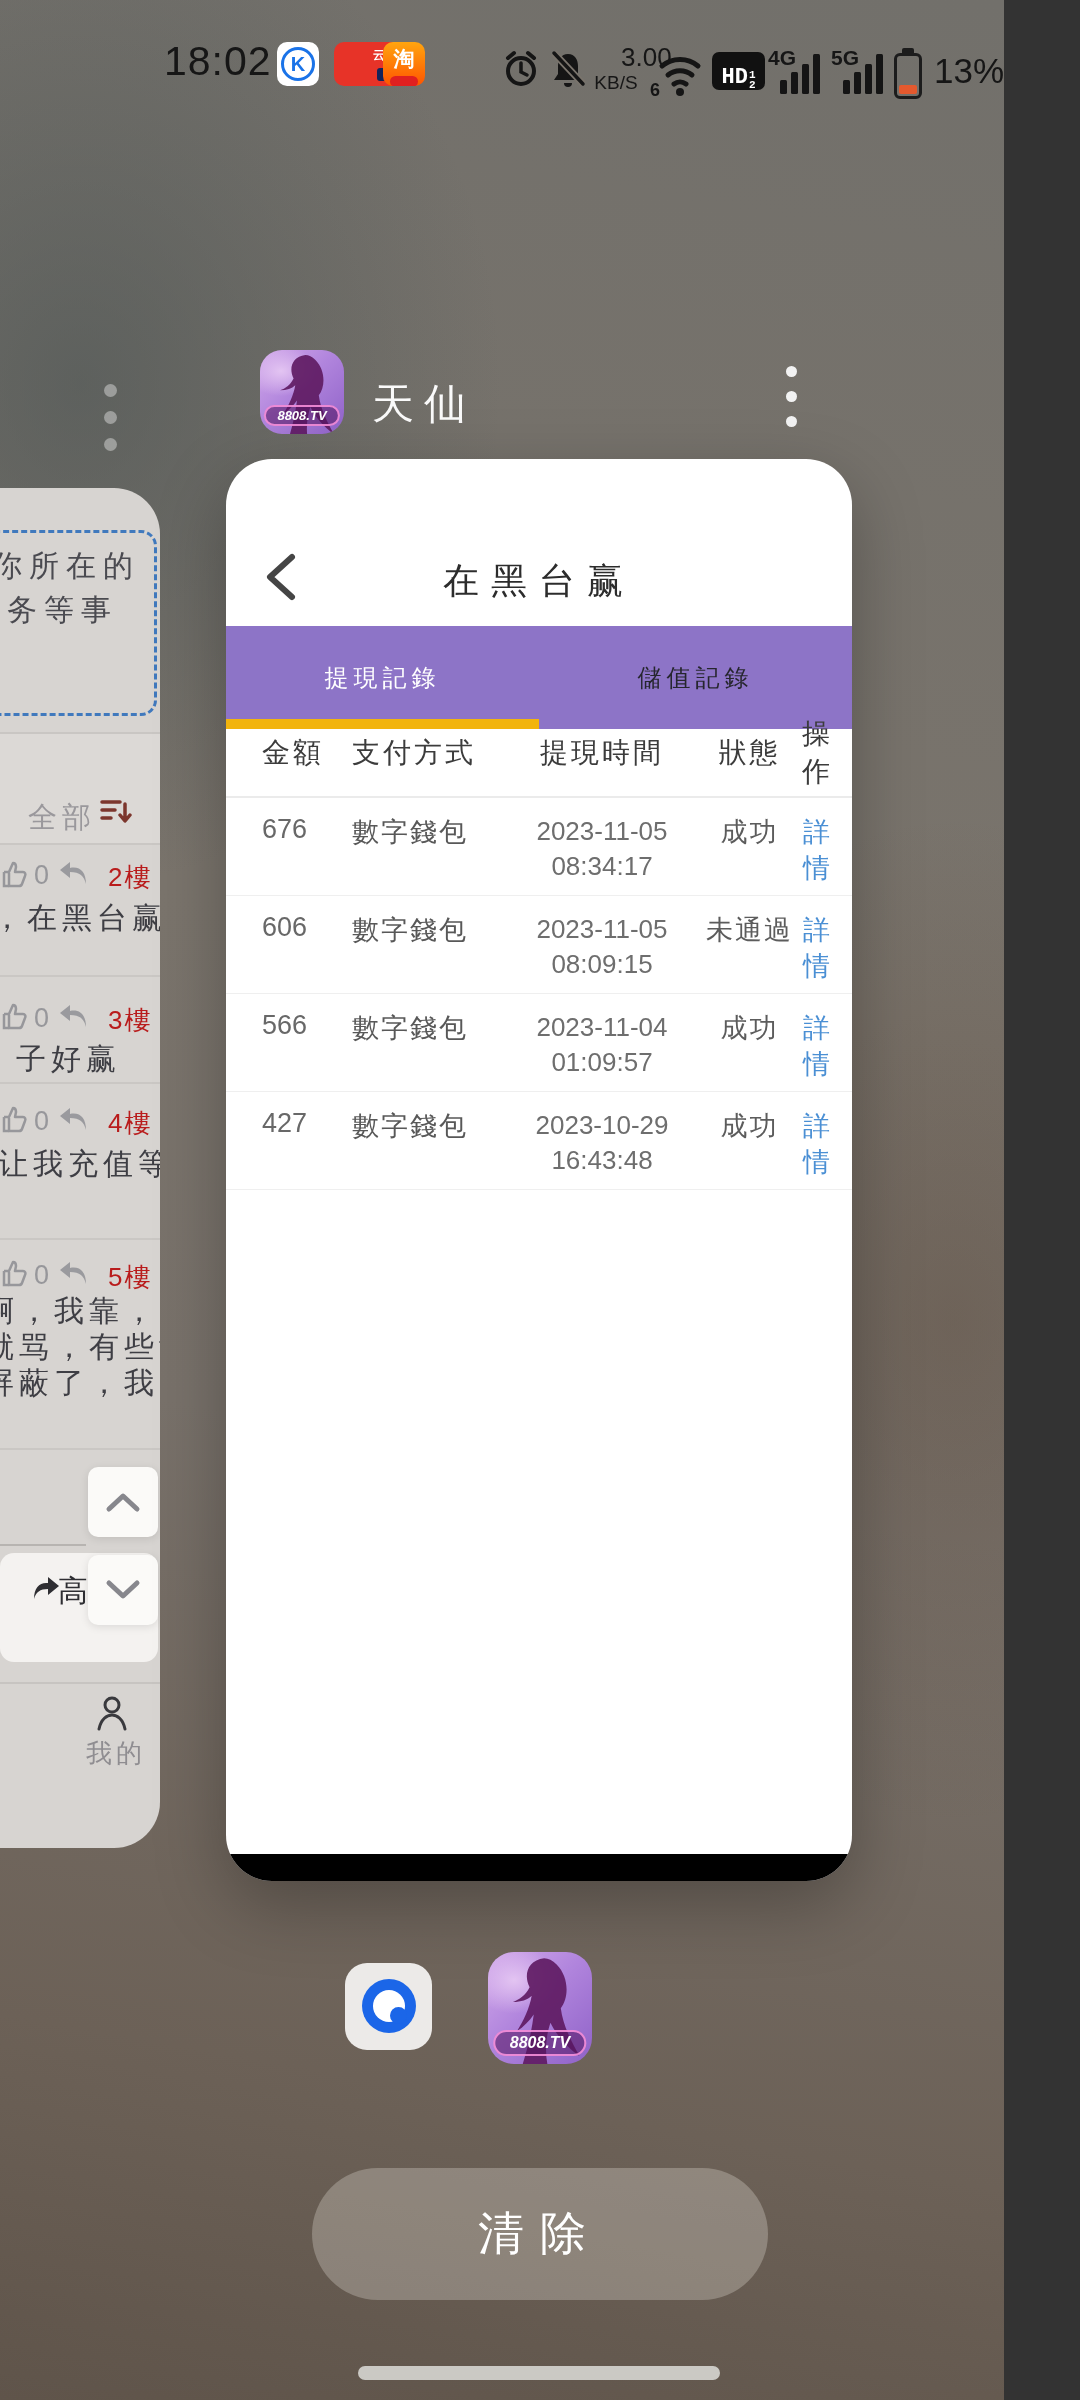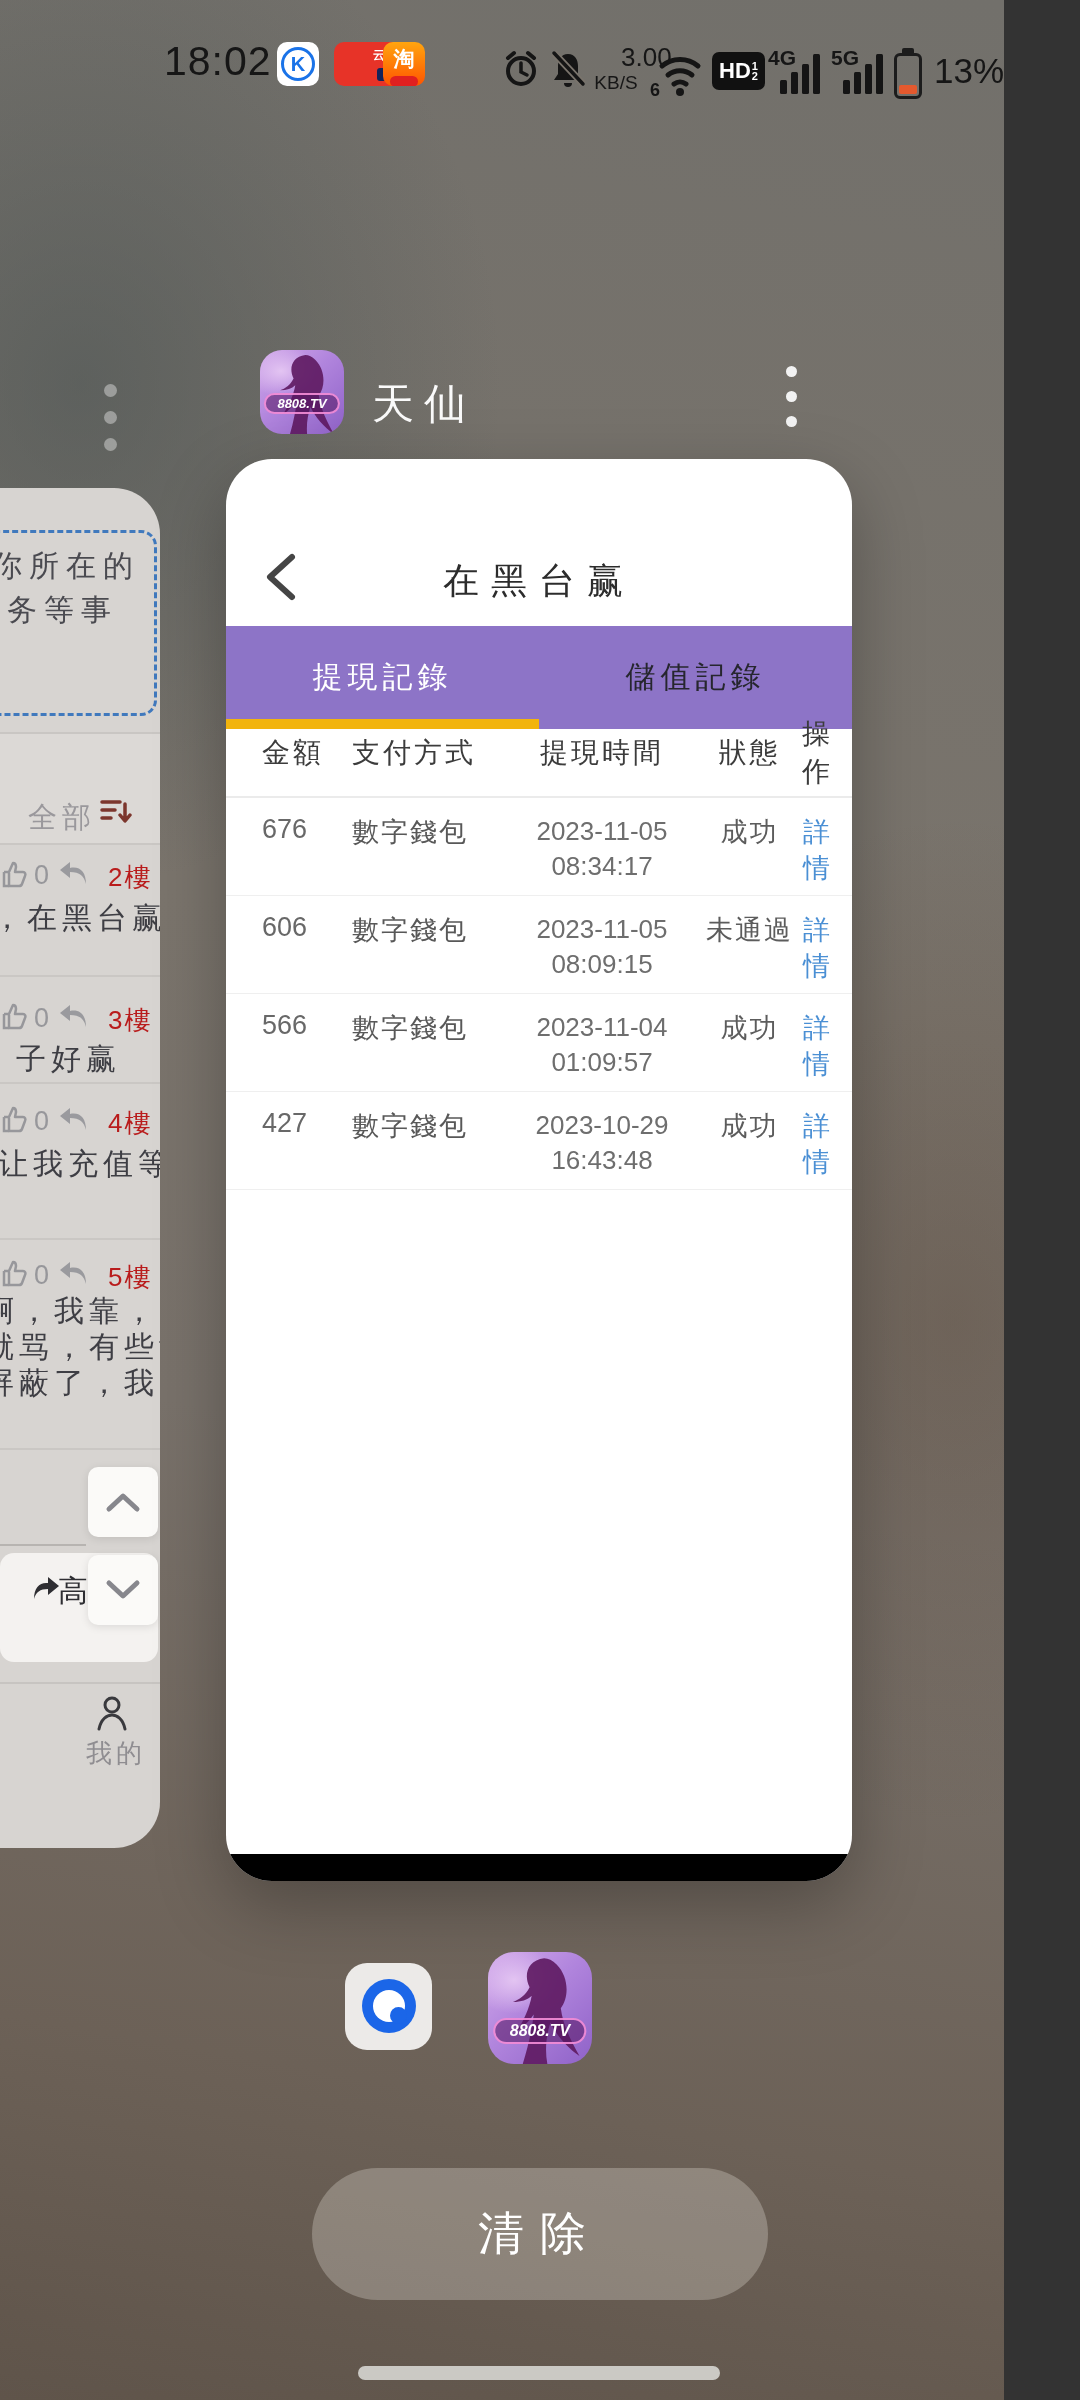--- a/index.html
+++ b/index.html
@@ -25,59 +25,59 @@
   .up-emblem { width:28px; height:13px; margin:4px auto 0; border-radius:3px;
                background:linear-gradient(90deg,#13235b 60%, #c22630 60%); }
   .notif-tb { left:383px; background:linear-gradient(180deg,#ffa50f,#ff5400); }
   .tb-char { color:#fff; font-size:21px; text-align:center; margin-top:3px; font-weight:bold; }
   .tb-badge { width:28px; height:11px; background:#e02020; border-radius:6px; margin:3px auto 0; }
   .sb-icon { position:absolute; top:20px; }
   .speed { position:absolute; left:583px; top:14px; width:66px; text-align:center; line-height:1; }
   .speed-val { font-size:26px; font-weight:500;margin-left:38px; }
   .speed-unit { font-size:19px; margin-top:3px; }
   .hd-badge { position:absolute; left:712px; top:22px; width:53px; height:38px; background:#111;
-              border-radius:7px; color:#fff; display:flex; align-items:center; justify-content:center; }
+              border-radius:7px; color:#fff; display:flex; align-items:flex-end; justify-content:center;font-family:Liberation Mono, monospace; }
   .hd-txt { font-size:22px; font-weight:bold; letter-spacing:0; }
   .hd-sub { display:flex; flex-direction:column; font-size:11px; line-height:10px; margin-left:1px; font-weight:bold; }
   .sim { position:absolute; top:16px; width:52px; height:50px; }
   .sim1 { left:768px; } .sim2 { left:831px; }
   .sim-label { position:absolute; top:0; left:0; font-size:21px; font-weight:bold; }
   .bars { position:absolute; bottom:2px; right:0; display:flex; align-items:flex-end; gap:4px; }
   .bar { width:7px; background:#151515; border-radius:1.5px; }
   .battery { position:absolute; left:894px; top:18px; width:28px; height:48px; }
   .batt-nub { width:12px; height:5px; background:#1c1c1c; margin:0 auto; border-radius:2px 2px 0 0; }
   .batt-body { width:22px; height:40px; border:3px solid #1c1c1c; border-radius:6px; position:relative; margin:0 auto; }
   .batt-fill { position:absolute; bottom:2px; left:2px; right:2px; height:9px; background:#e4592e; border-radius:2px; }
   .batt-pct { position:absolute; left:934px; top:21px; font-size:35px; }
 
   
   .app-icon-sm { position:absolute; left:260px; top:350px; width:84px; height:84px; border-radius:22px; overflow:hidden; }
   .tx-bg { position:absolute; inset:0;
            background:radial-gradient(70% 50% at 25% 25%, #e3c4f2 0%, rgba(227,196,242,0) 60%),
                       linear-gradient(135deg,#d2a9ea 0%, #b185dd 45%, #8f62c8 100%); }
   .tx-sil { position:absolute; inset:0; }
-  .tx-badge { position:absolute; left:50%; transform:translateX(-50%); bottom:20px; width:86%;
+  .tx-badge { position:absolute; left:50%; transform:translateX(-50%); bottom:8px; width:86%;
               background:rgba(84,20,96,.55); border:2px solid rgba(255,150,225,.85); border-radius:12px;
               color:#fff; font-style:italic; font-weight:bold; text-align:center;margin-top:40px; }
   .tx-badge-sm { font-size:13px; line-height:17px; }
   .tx-badge-lg { font-size:16px; line-height:22px; border-radius:14px; }
   .app-title { position:absolute; left:372px; top:376px; font-size:42px; color:#fafafa; letter-spacing:10px; }
   .menu-dots { position:absolute; left:786px; top:366px; width:12px; }
   .menu-dots .dot { width:11px; height:11px; border-radius:50%; background:#f2f2f2; margin-bottom:14px; }
   .faint-dots { position:absolute; left:104px; top:384px; width:14px; }
   .faint-dots .dot { width:13px; height:13px; border-radius:50%; background:rgba(255,255,255,.38); margin-bottom:14px; }
 
   
   .main-card { position:absolute; left:226px; top:459px; width:626px; height:1422px; border-radius:46px;
                background:#fff; box-shadow:0 24px 70px rgba(0,0,0,.28); overflow:hidden; }
   .back-btn { position:absolute; left:32px; top:92px; width:46px; height:52px; }
   .card-title { position:absolute; top:98px; left:0; right:0; text-align:center; font-size:36px;
                 color:#2c2c2c; letter-spacing:12px; font-weight:500; }
   .tabbar { position:absolute; top:167px; left:0; right:0; height:103px; background:#8d74c7; display:flex; }
-  .tab { flex:1; display:flex; align-items:center; justify-content:center; font-size:30px; letter-spacing:5px; }
+  .tab { flex:1; display:flex; align-items:center; justify-content:center; font-size:24px; letter-spacing:5px; }
   .tab-active { color:#ffffff; }
   .tab-inactive { color:#26262e; }
   .tab-underline { position:absolute; left:0; bottom:0; width:50%; height:10px; background:#f2b40d; }
   .tgrid { display:grid; grid-template-columns:90px 155px 190px 105px 1fr; padding:0 20px 0 36px; }
   .table-head { position:absolute; top:250px; left:0; right:0; height:87px; align-items:center;
                 font-size:28px; color:#3c3c3c; letter-spacing:3px; border-bottom:2px solid #ebebeb; }
   .trow { position:absolute; left:0; right:0; height:97px; border-bottom:1px solid #efefef;
           font-size:27px; color:#686868; }
   .trow > div { padding-top:16px; }
   .c-center { text-align:center; }

